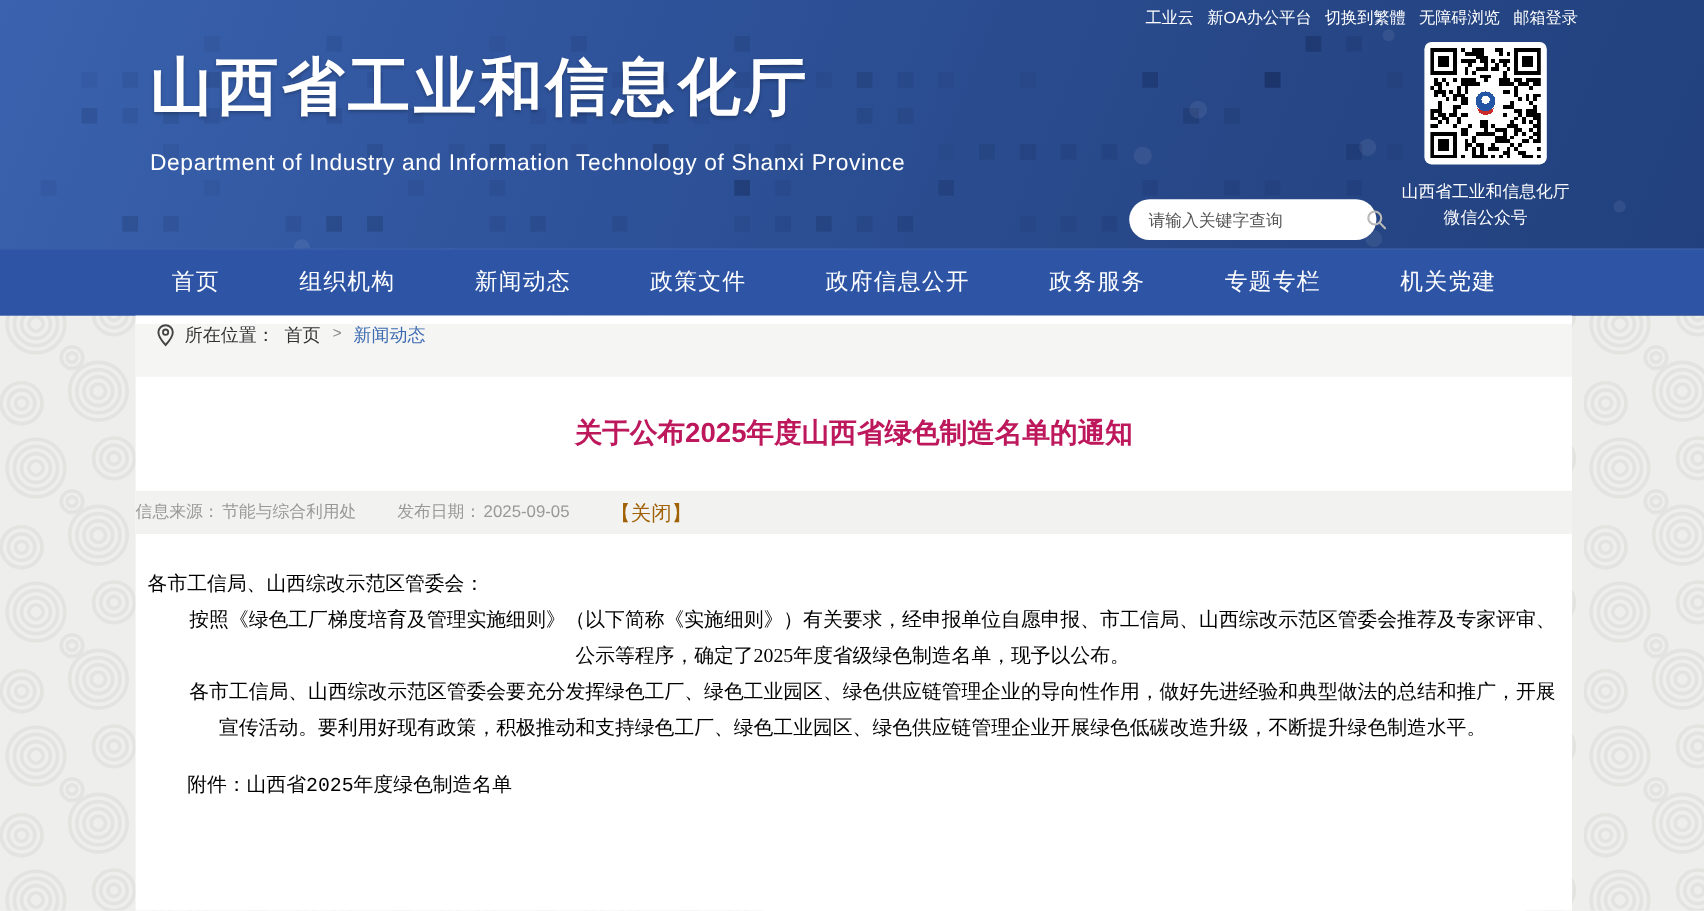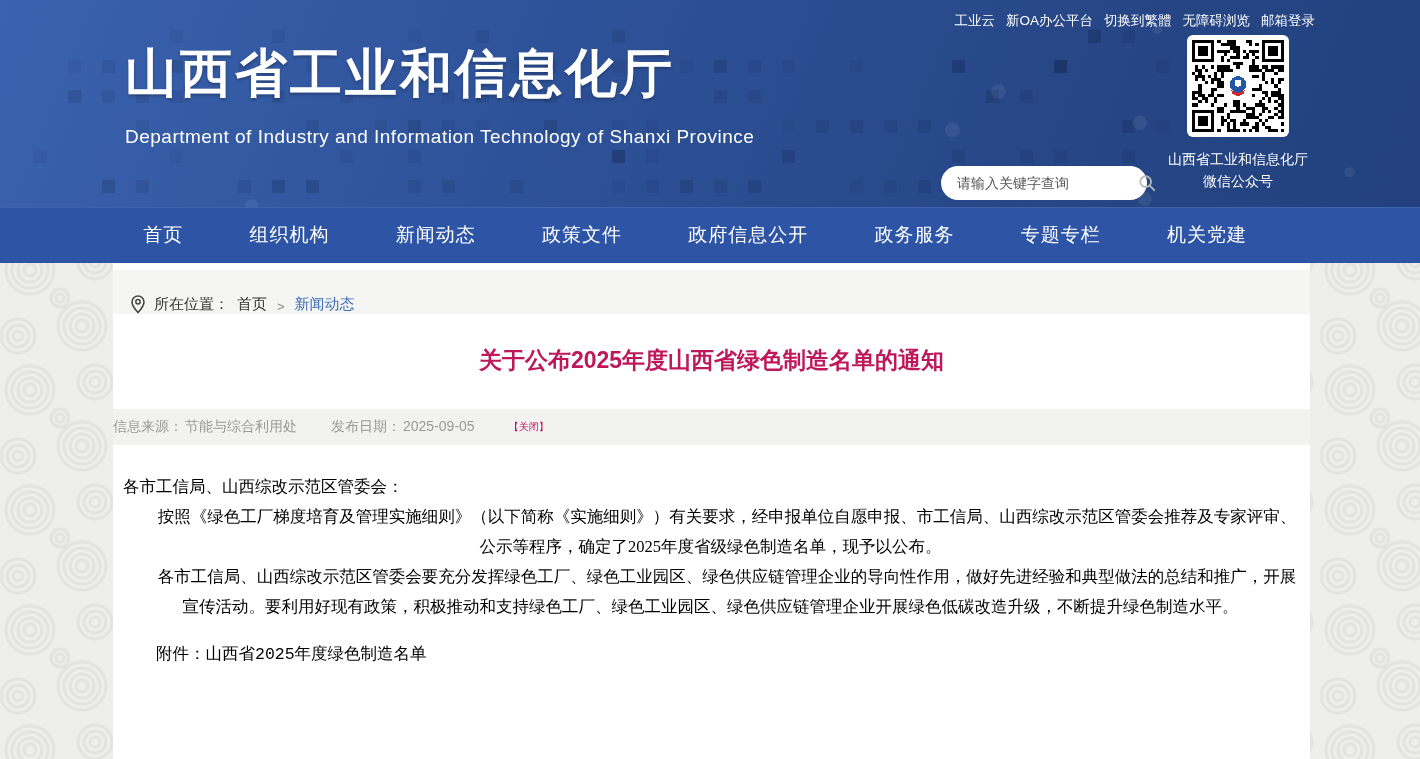--- a/index.html
+++ b/index.html
@@ -15,21 +15,21 @@
 
   
   .hdr {
     position:relative; width:1420px; height:263px;
     background:linear-gradient(112deg,#3a62ae 0%, #2e5299 38%, #274787 70%, #21407d 100%);
     overflow:hidden;
   }
   .mosaic { position:absolute; inset:0; pointer-events:none; }
   .topbar {
     position:absolute; top:0; left:0; width:100%; height:30px;
-    display:flex; align-items:flex-end; justify-content:flex-end;
+    display:flex; align-items:center; justify-content:flex-end;
     padding-right:105px; gap:11px;
   }
   .topbar a { color:#ffffff; font-size:13.5px; text-decoration:none; cursor:pointer; }
   .brand { position:absolute; left:125px; top:44px; color:#fff; }
   .brand h1 {
     font-size:52px; font-weight:bold; letter-spacing:3px; line-height:1.15;
     text-shadow:0 2px 3px rgba(0,0,0,.25);
   }
   .brand p { margin-top:22px; font-size:19px; font-weight:normal; letter-spacing:.5px; }
   .search {
@@ -64,39 +64,39 @@
     color:#fff; font-size:19px; text-decoration:none; cursor:pointer;
     letter-spacing:1px; white-space:nowrap;
   }
 
   
   .content-col {
     position:relative; margin-left:113px; width:1197px;
     background:#ffffff; min-height:496px; padding-top:7px;
   }
   .breadcrumb-bar {
-    height:44px; background:#f5f5f4; display:flex; align-items:flex-end;
+    height:44px; background:#f5f5f4; display:flex; align-items:flex-start;
     padding-left:17px; gap:8px; font-size:15px; color:#333;
   }
   .breadcrumb-bar .pin { width:16px; height:19px; }
   .breadcrumb-bar .sep { color:#888; font-size:13px; padding:0 2px; }
   .breadcrumb-bar a.home { color:#333; text-decoration:none; cursor:pointer; }
   .breadcrumb-bar a.cur { color:#3e6cb1; text-decoration:none; cursor:pointer; }
 
   .article-title {
     text-align:center; font-size:23px; font-weight:bold; color:#be185d;
     padding:31px 40px 33px;
     font-family:"Liberation Sans",sans-serif;
   }
   .meta-bar {
     height:36px; background:#f2f2f1; display:flex; align-items:center;
     justify-content:flex-start; gap:34px; font-size:14px; color:#999;
   }
   .meta-bar .grp { display:flex; gap:2px; }
-  .meta-bar a.close { color:#be185d; text-decoration:none; font-size:10px; cursor:pointer; }
+  .meta-bar a.close { color:#a16207; text-decoration:none; font-size:17px; cursor:pointer; }
 
   .article-body {
     padding:27px 12px 40px 10px;
     font-family:"Liberation Serif", serif;
     font-size:16.5px; line-height:30px; color:#000;
   }
   .article-body p.indent { text-indent:2em;text-align:center; }
   .article-body p.attachment { text-indent:2em; margin-top:18px;font-family:Liberation Mono, monospace; }
 </style>
 </head>

